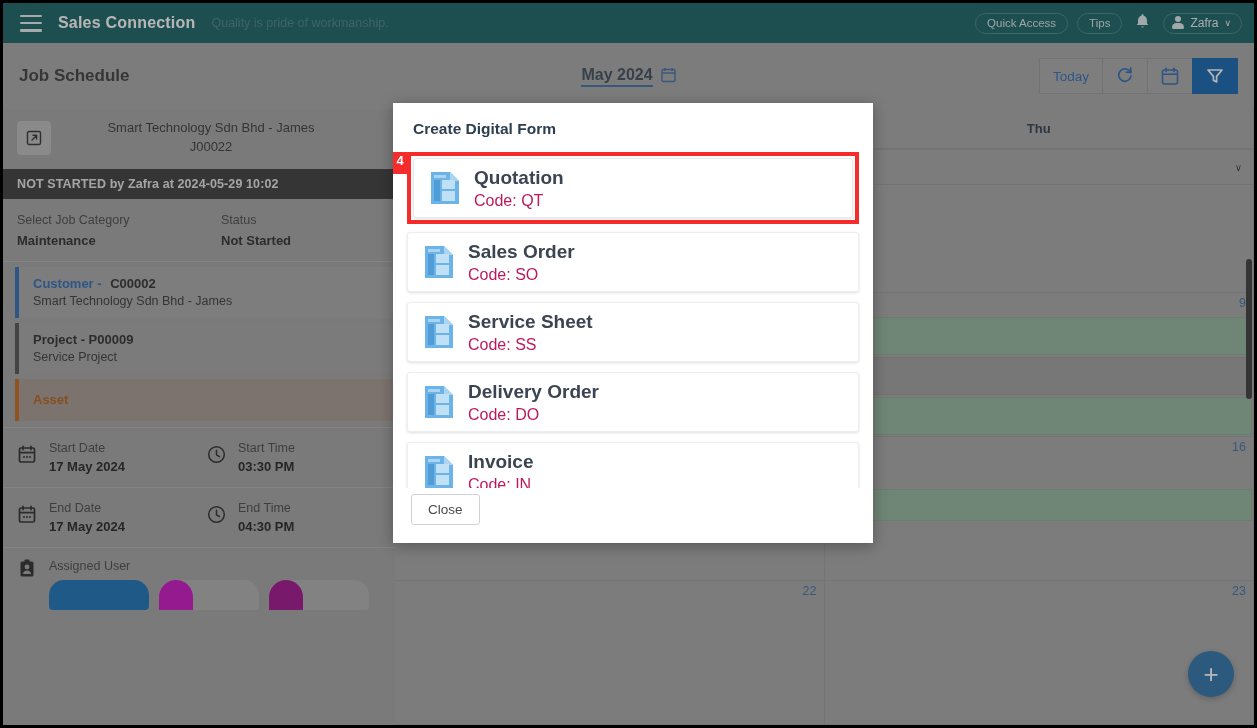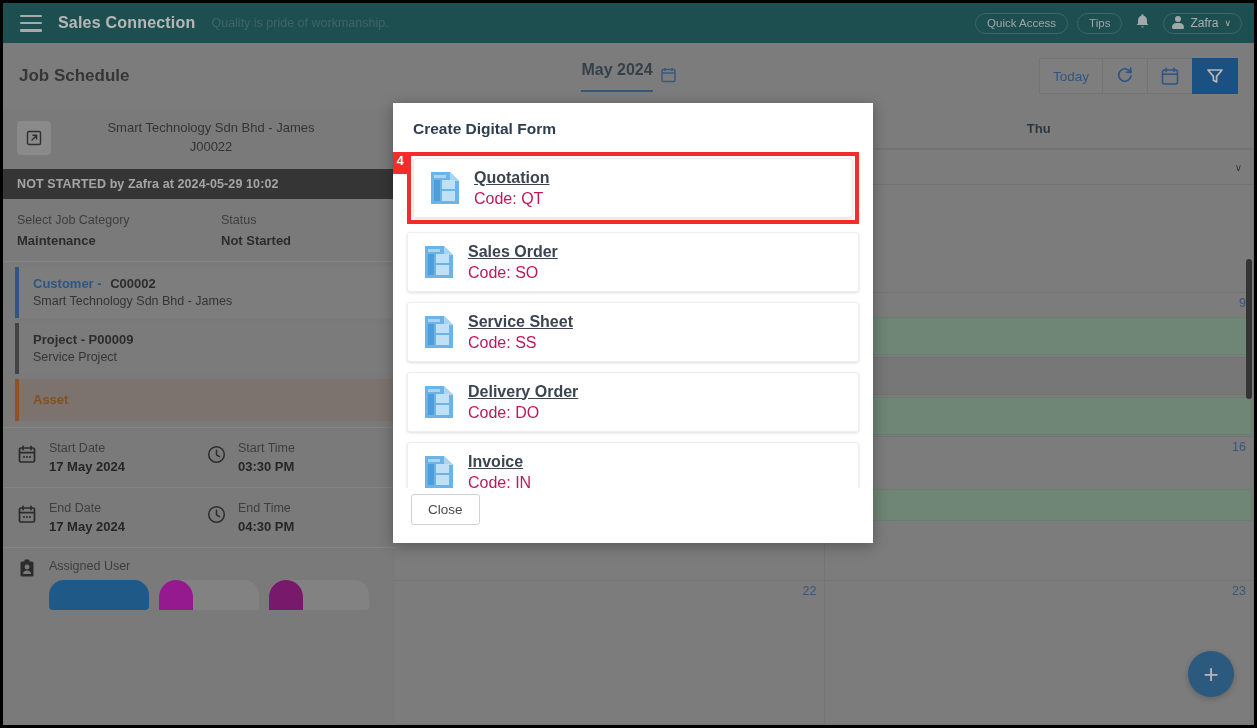--- a/index.html
+++ b/index.html
@@ -60,21 +60,21 @@
     position: absolute; left: 0; top: 40px; right: 0; height: 66px;
     background: #a8a8a8;
     display: flex; align-items: center; padding: 0 16px;
     z-index: 4;
   }
   .page-title { font-size: 17px; font-weight: bold; color: #3d3d3d; }
   .month-wrap { position:absolute; left:0; right:0; display:flex; justify-content:center;
      align-items:center; gap: 8px; pointer-events:none; }
   .month-label {
     font-size: 16px; font-weight: bold; color: #3e4d5c;
-    border-bottom: 2px solid #3f6fa8; padding-bottom: 11px; cursor: pointer; pointer-events:auto;
+    border-bottom: 2px solid #3f6fa8; padding-bottom: 1px; cursor: pointer; pointer-events:auto;
   }
   .cal-ico-small { color:#3f6fa8; font-size:15px; pointer-events:auto; cursor:pointer; }
   .toolbar { margin-left: auto; display: flex; align-items: center; gap: 0; z-index: 2; }
   .tb-btn {
     height: 36px; min-width: 44px; border: 1px solid #9a9a9a;
     background: #ababab; color: #2f6db5; font-size: 13.5px;
     display: flex; align-items: center; justify-content: center; gap: 7px;
     padding: 0 13px; cursor: pointer; margin-left: -1px;
   }
   .tb-btn.calendar { padding: 0 11px; min-width: 124px; justify-content: flex-start; }
@@ -210,21 +210,21 @@
   .hl-wrap { position:relative; border:4px solid #f62b2b; margin: 0 0 8px 0; padding:2px; }
   .hl-badge {
     position:absolute; left:-22px; top:-10px; width:22px; height:28px;
     background:#f62b2b; color:#fff; font-size:13px; font-weight:bold;
     display:flex; align-items:center; justify-content:center; z-index:2;
   }
   .hl-wrap .form-item { margin-bottom:0; border-color:#e8eaec; }
   .doc-ico { width:30px; height:34px; position:relative; flex:0 0 auto; }
   .doc-ico svg { display:block; }
   .fi-text { display:flex; flex-direction:column; gap:3px; }
-  .fi-name { font-size:16px; font-weight:bold; color:#3b4451;text-decoration:underline; }
+  .fi-name { font-size:19px; font-weight:bold; color:#3b4451; }
   .fi-code { font-size:16px; color:#be185d; }
   .modal-foot { padding: 6px 18px 18px; display:flex; justify-content:flex-start; }
   .close-btn {
     border:1px solid #cfd3d7; background:#fff; color:#4a4a4a;
     font-size:13.5px; padding: 7px 16px; border-radius:3px; cursor:pointer;
     font-family:"Liberation Sans", sans-serif;
   }
 </style>
 </head>
 <body>

